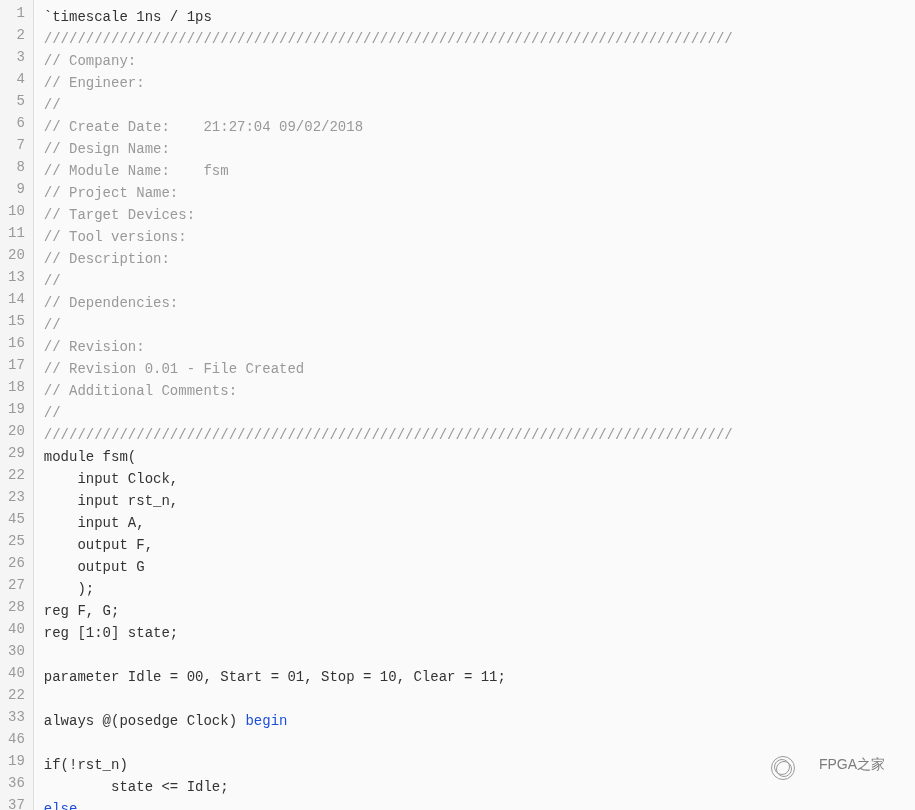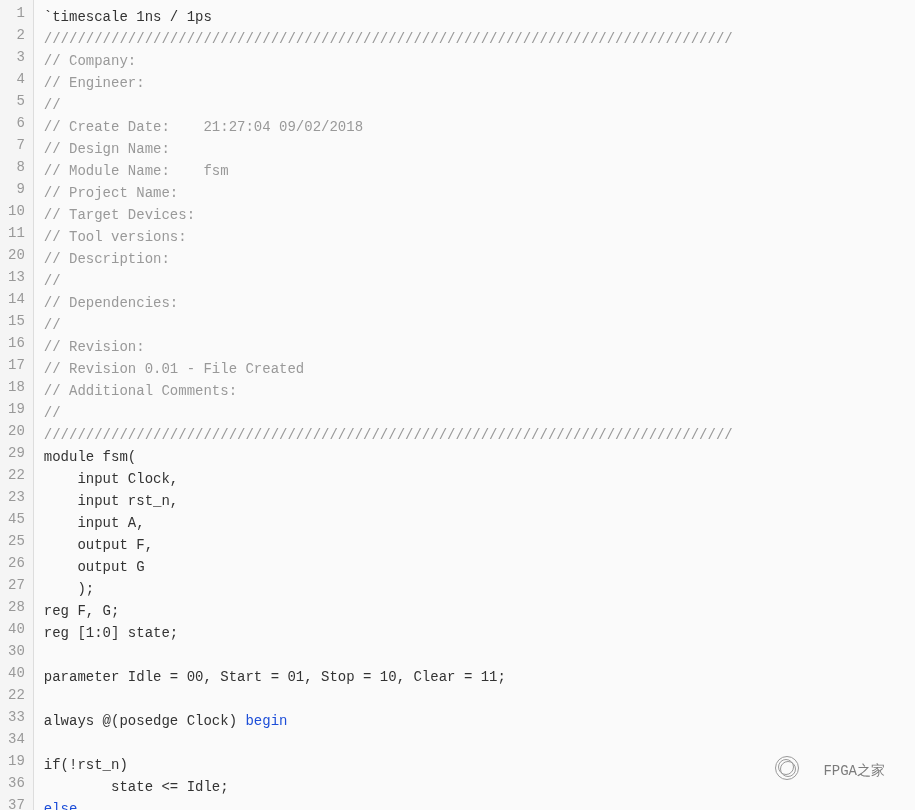--- a/index.html
+++ b/index.html
@@ -5,21 +5,21 @@
     * {margin:0;padding:0;box-sizing:border-box}
     body {font-family:Consolas,'Courier New',monospace;font-size:14px;background:#fff;color:#333;width:915px;height:810px;overflow:hidden;position:relative}
     .code-container {display:flex;height:100%}
     .gutter {background:#f5f5f5;border-right:1px solid #ddd;padding:2px 8px;text-align:right;color:#999;user-select:none;min-width:30px}
     .gutter-line {height:22px;line-height:22px}
     .code-area {background:#fafafa;padding:6px 10px;flex:1;white-space:pre}
     .code-line {height:22px;line-height:22px}
     .tk-comment {color:#999}
     .tk-keyword {color:#1d4ed8}
     .tk-normal {color:#333}
-    .watermark {position:absolute;right:30px;bottom:30px;display:flex;align-items:flex-end;gap:24px;color:#666;font-family:Liberation Mono, monospace;font-size:14px;opacity:0.85}
+    .watermark {position:absolute;right:30px;bottom:30px;display:flex;align-items:flex-start;gap:24px;color:#666;font-family:Liberation Sans, sans-serif;font-size:14px;opacity:0.85}
     .watermark-icon {width:24px;height:24px;border-radius:50%;border:1.5px solid #888;display:flex;align-items:center;justify-content:center;position:relative}
     .watermark-icon::before,.watermark-icon::after {content:"";position:absolute;border-radius:50%;border:1.5px solid #888}
     .watermark-icon::before {width:14px;height:14px;top:2px;left:2px}
     .watermark-icon::after {width:14px;height:14px;bottom:2px;right:2px}
   </style>
 </head>
 <body>
 
 <div class="code-container">
   <div class="gutter">
@@ -49,21 +49,21 @@
       <div class="gutter-line">45</div>
       <div class="gutter-line">25</div>
       <div class="gutter-line">26</div>
       <div class="gutter-line">27</div>
       <div class="gutter-line">28</div>
       <div class="gutter-line">40</div>
       <div class="gutter-line">30</div>
       <div class="gutter-line">40</div>
       <div class="gutter-line">22</div>
       <div class="gutter-line">33</div>
-      <div class="gutter-line">34</div>
+      <div class="gutter-line">46</div>
       <div class="gutter-line">19</div>
       <div class="gutter-line">36</div>
       <div class="gutter-line">37</div>
     </div>
   <div class="code-area"><div class="code-line"><span class="tk-normal">`timescale 1ns / 1ps</span></div><div class="code-line"><span class="tk-comment">//////////////////////////////////////////////////////////////////////////////////</span></div><div class="code-line"><span class="tk-comment">// Company: </span></div><div class="code-line"><span class="tk-comment">// Engineer: </span></div><div class="code-line"><span class="tk-comment">// </span></div><div class="code-line"><span class="tk-comment">// Create Date:    21:27:04 09/02/2018 </span></div><div class="code-line"><span class="tk-comment">// Design Name: </span></div><div class="code-line"><span class="tk-comment">// Module Name:    fsm </span></div><div class="code-line"><span class="tk-comment">// Project Name: </span></div><div class="code-line"><span class="tk-comment">// Target Devices: </span></div><div class="code-line"><span class="tk-comment">// Tool versions: </span></div><div class="code-line"><span class="tk-comment">// Description: </span></div><div class="code-line"><span class="tk-comment">//</span></div><div class="code-line"><span class="tk-comment">// Dependencies: </span></div><div class="code-line"><span class="tk-comment">//</span></div><div class="code-line"><span class="tk-comment">// Revision: </span></div><div class="code-line"><span class="tk-comment">// Revision 0.01 - File Created</span></div><div class="code-line"><span class="tk-comment">// Additional Comments: </span></div><div class="code-line"><span class="tk-comment">//</span></div><div class="code-line"><span class="tk-comment">//////////////////////////////////////////////////////////////////////////////////</span></div><div class="code-line"><span class="tk-normal">module fsm(</span></div><div class="code-line"><span class="tk-normal">    input Clock,</span></div><div class="code-line"><span class="tk-normal">    input rst_n,</span></div><div class="code-line"><span class="tk-normal">    input A,</span></div><div class="code-line"><span class="tk-normal">    output F,</span></div><div class="code-line"><span class="tk-normal">    output G</span></div><div class="code-line"><span class="tk-normal">    );</span></div><div class="code-line"><span class="tk-normal">reg F, G;</span></div><div class="code-line"><span class="tk-normal">reg [1:0] state;</span></div><div class="code-line"><span class="tk-normal"></span></div><div class="code-line"><span class="tk-normal">parameter Idle = 00, Start = 01, Stop = 10, Clear = 11;</span></div><div class="code-line"><span class="tk-normal"></span></div><div class="code-line"><span class="tk-normal">always @(posedge Clock) </span><span class="tk-keyword">begin</span></div><div class="code-line"><span class="tk-normal"></span></div><div class="code-line"><span class="tk-normal">if(!rst_n)</span></div><div class="code-line"><span class="tk-normal">        state &lt;= Idle;</span></div><div class="code-line"><span class="tk-keyword">else</span></div></div>
 </div>
 
 <div class="watermark">
   <span class="watermark-icon"></span>
   <span>FPGA之家</span>

